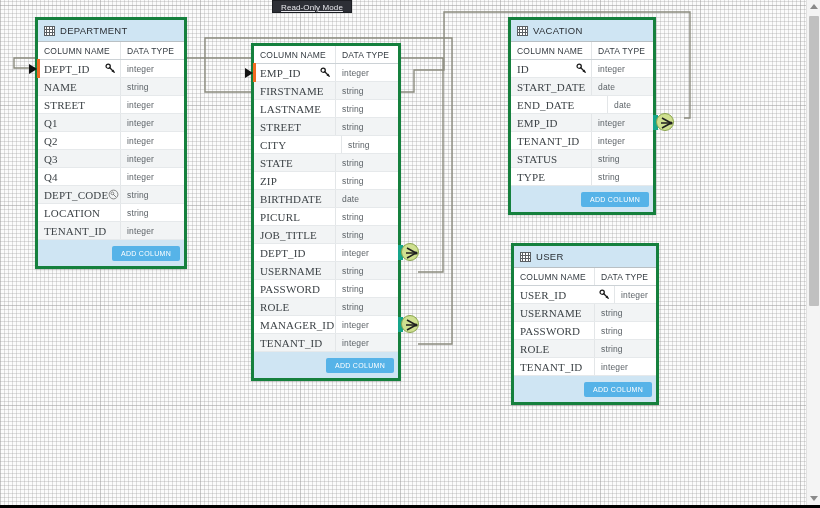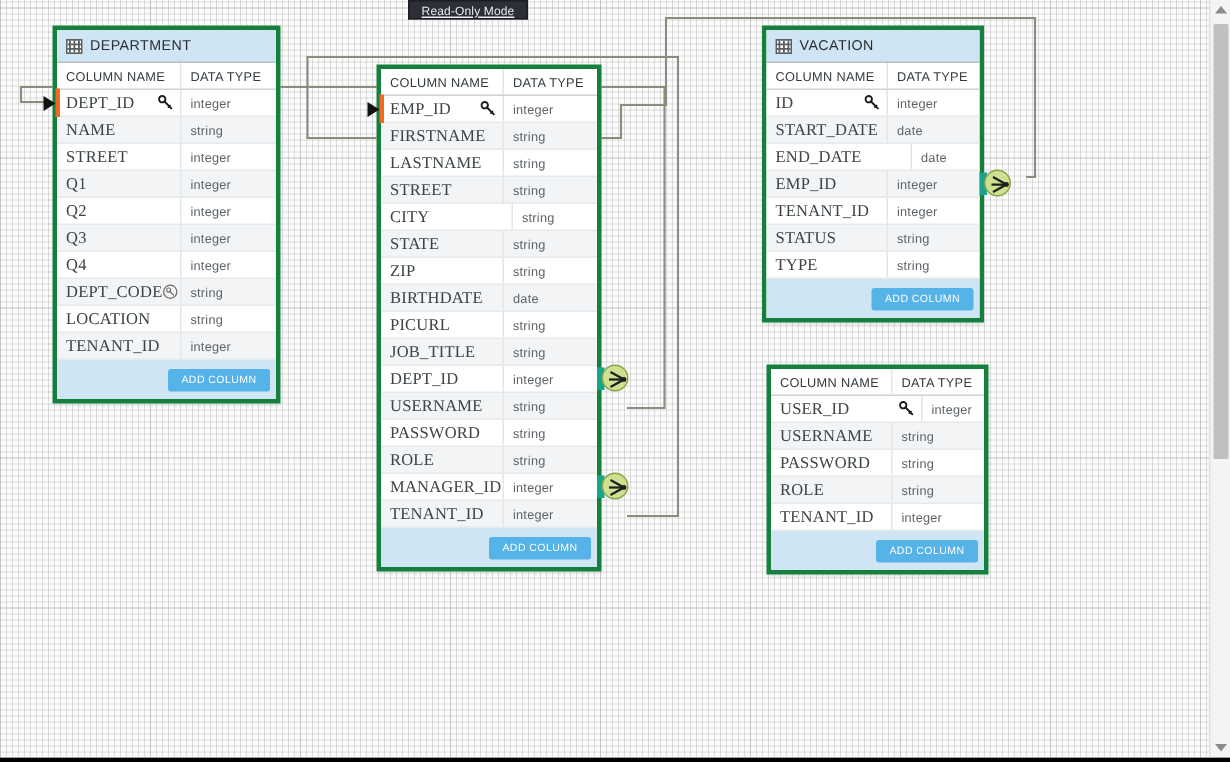--- a/index.html
+++ b/index.html
@@ -649,20 +649,24 @@
           </div>
           <div class="c2">
             <span class="ctype">string</span>
           </div>
         </div>
         <div class="entity-foot">
           <button class="add-col-btn">ADD COLUMN</button>
         </div>
       </div>
       <div class="entity" style="left: 511px; top: 243px; width: 148px;">
+        <div class="entity-title">
+          <span class="tbl-icon"></span>
+          <span class="tname">USER</span>
+        </div>
         <div class="hdr-row">
           <div class="c1" style="width:81px">
             <span>COLUMN NAME</span>
           </div>
           <div class="c2">
             <span>DATA TYPE</span>
           </div>
         </div>
         <div class="col-row odd">
           <div class="c1" style="width:101px">

